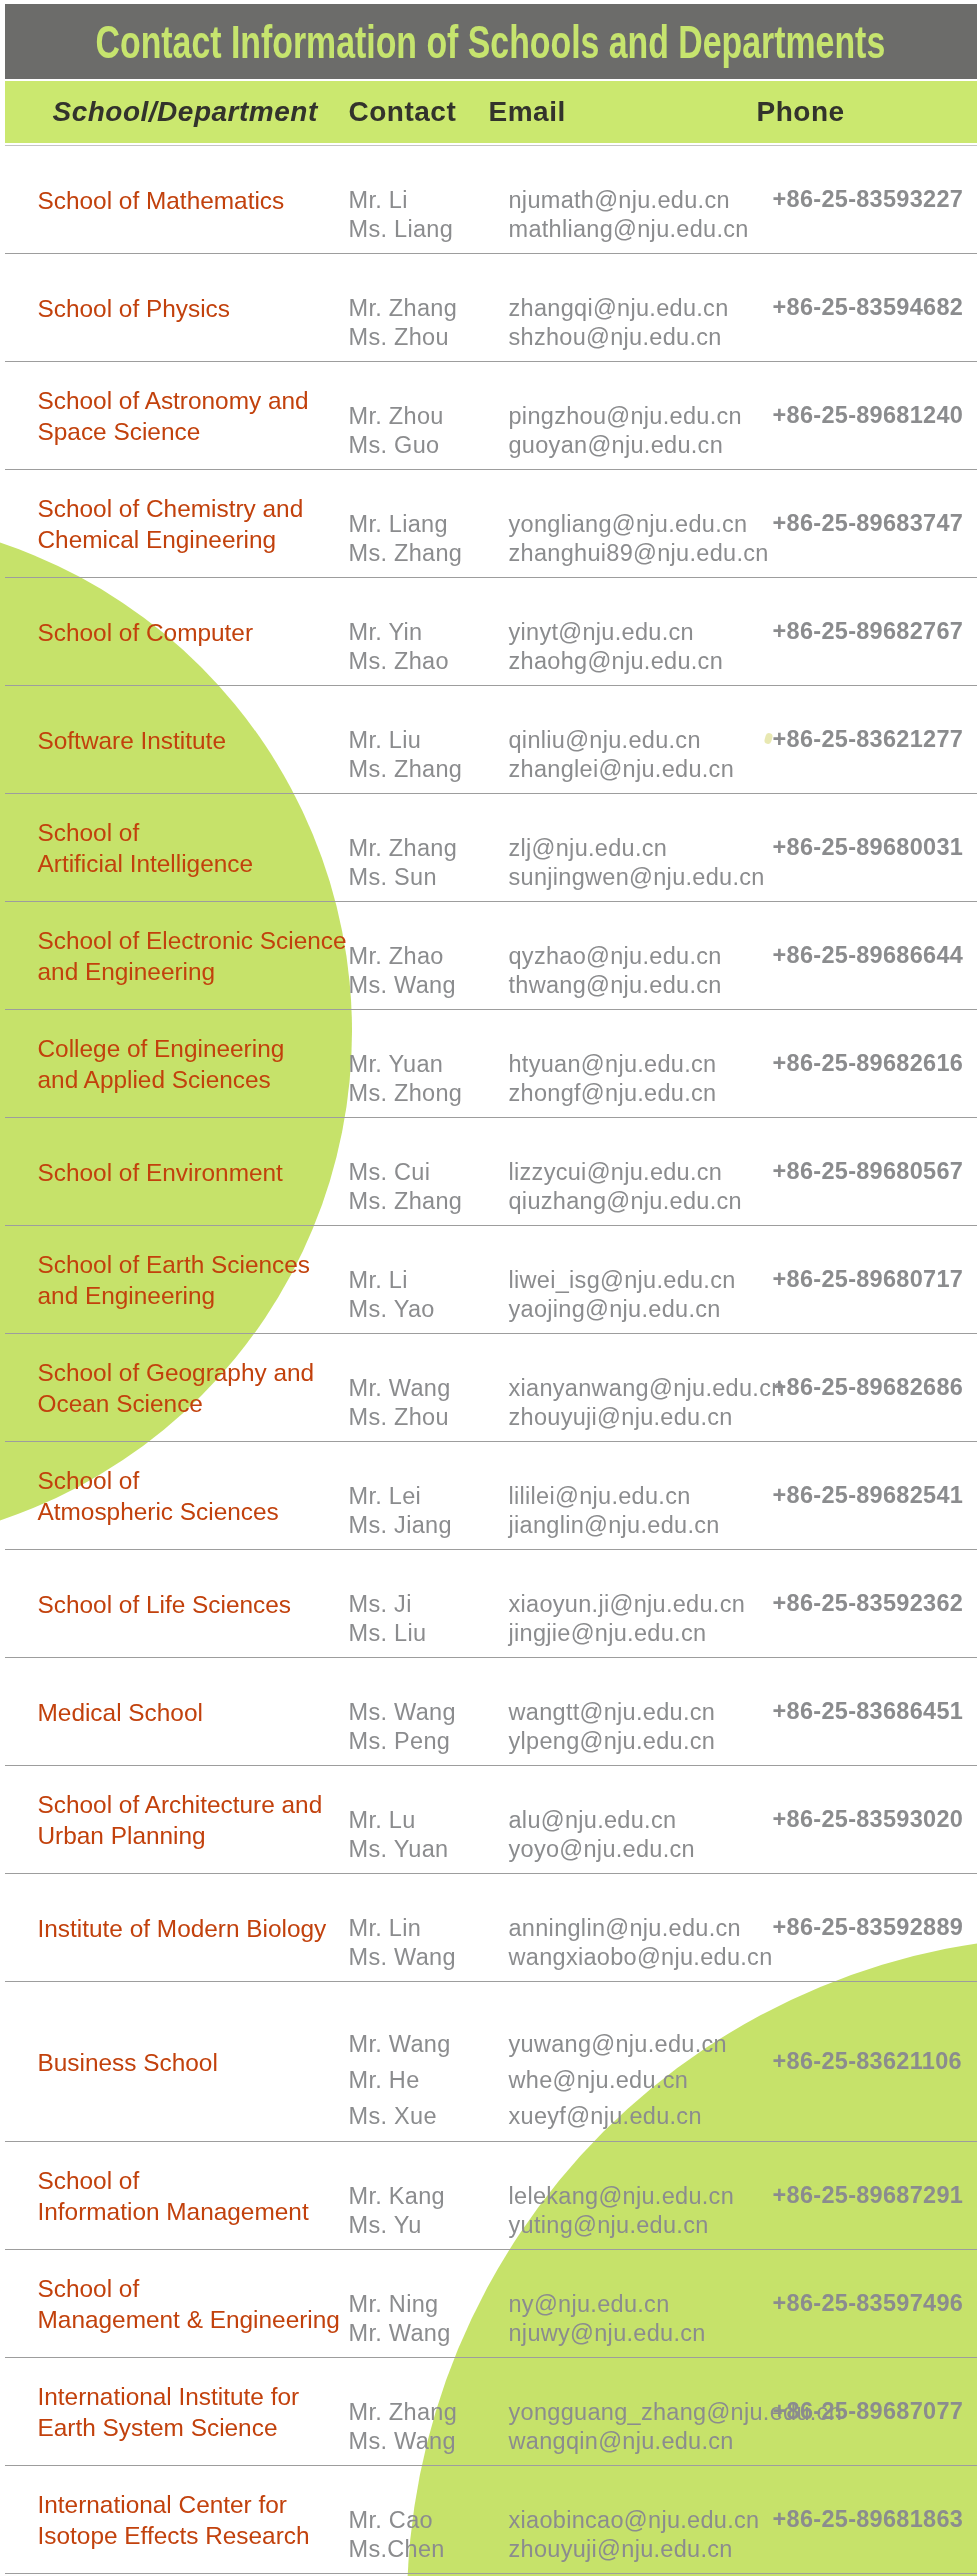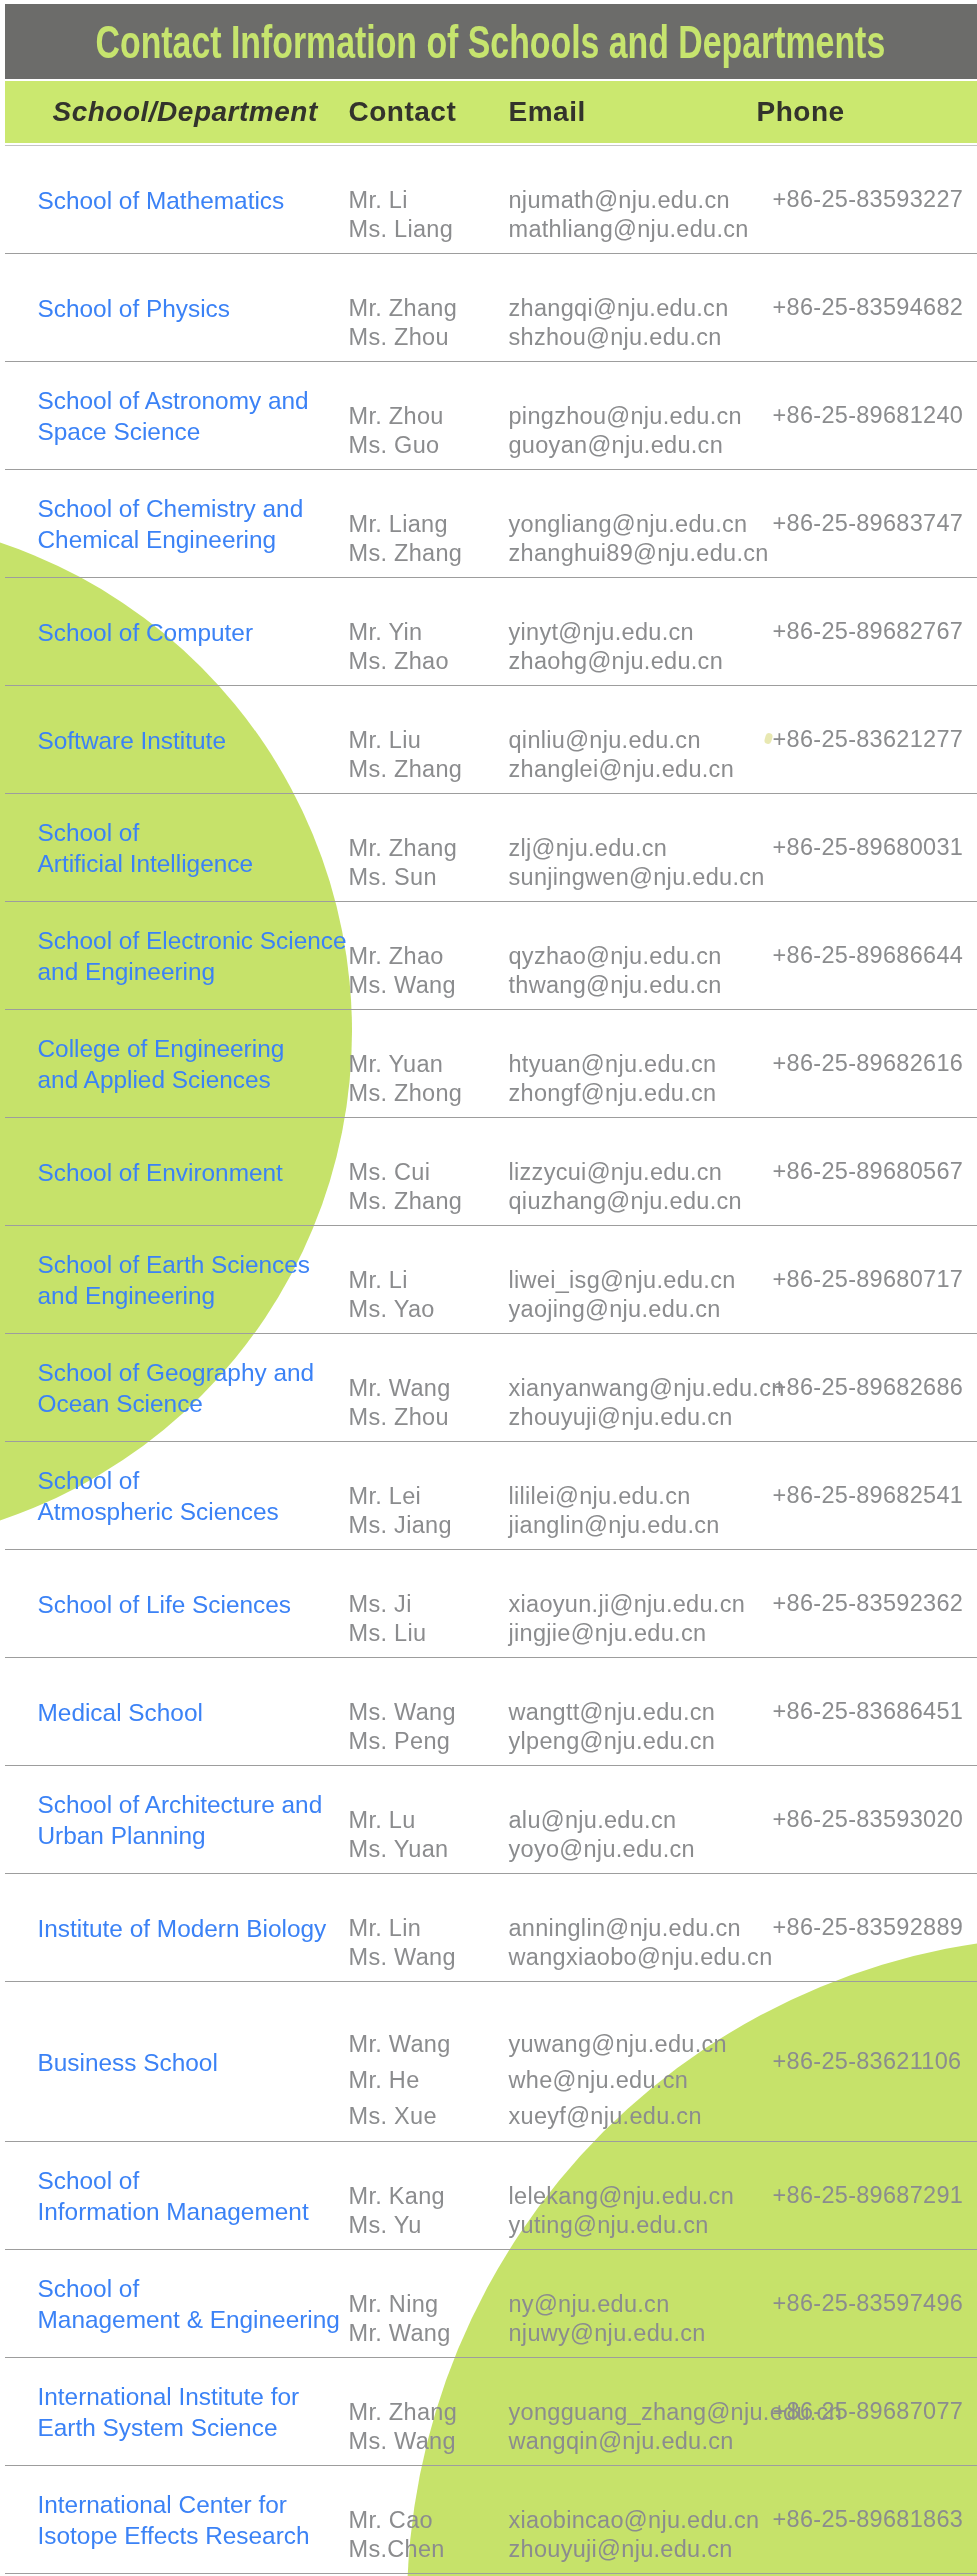--- a/index.html
+++ b/index.html
@@ -21,44 +21,44 @@
     transform:scaleX(0.72);transform-origin:center;letter-spacing:0px;
   }
   
   .head-band{
     position:absolute;left:4.5px;right:0;top:81px;height:62px;background:#cbe86f;z-index:2;
   }
   .head-band .col{
     position:absolute;top:50%;transform:translateY(-50%);
     color:#33332c;font-weight:700;font-size:28px;letter-spacing:0.5px;white-space:nowrap;
   }
-  .col.c1{left:48px;font-style:italic;} .col.c2{left:344px;} .col.c3{left:504px;text-align:center;} .col.c4{left:752px;}
+  .col.c1{left:48px;font-style:italic;} .col.c2{left:344px;} .col.c3{left:484px;text-align:center;} .col.c4{left:752px;}
   
   .rows{
     position:absolute;left:4.5px;right:0;top:145px;z-index:1;
     border-top:1.8px solid #c4c4c4;
   }
   .row{position:relative;height:107px;border-bottom:1.8px solid #9d9d9d;}
   .row.triple{height:159px;}
   .school{
     position:absolute;left:33px;top:50%;transform:translateY(-50%);
-    color:#3b82f6;font-size:24.4px;line-height:31px;white-space:pre-line;
+    color:#c2410c;font-size:24.4px;line-height:31px;white-space:pre-line;
   }
   .contacts{
     position:absolute;left:344px;right:217px;top:5.4px;bottom:9px;
     display:flex;flex-direction:column;justify-content:space-between;margin-top:34px;
   }
   .row.triple .contacts{top:11px;bottom:7.2px;}
   .contact-line{position:relative;height:40px;display:flex;align-items:center;
     color:#8b8c8e;font-size:23.5px;letter-spacing:0.3px;white-space:nowrap;}
   .cname{position:absolute;left:0;}
   .cemail{position:absolute;left:160px;}
   .phone{
     position:absolute;left:768px;top:0;height:100%;display:flex;align-items:center;
-    color:#8b8c8e;font-size:23.5px;letter-spacing:0.3px;white-space:nowrap;
+    color:#8b8c8e;font-size:23.5px;letter-spacing:0.3px;white-space:nowrap;font-weight:bold;
   }
   
   .artifact-dot{
     position:absolute;left:765px;top:733px;width:7.2px;height:11px;border-radius:3.6px;
     background:#e4e4a4;opacity:.85;transform:rotate(15deg);z-index:1;
   }
 </style>
 </head>
 <body>
 

